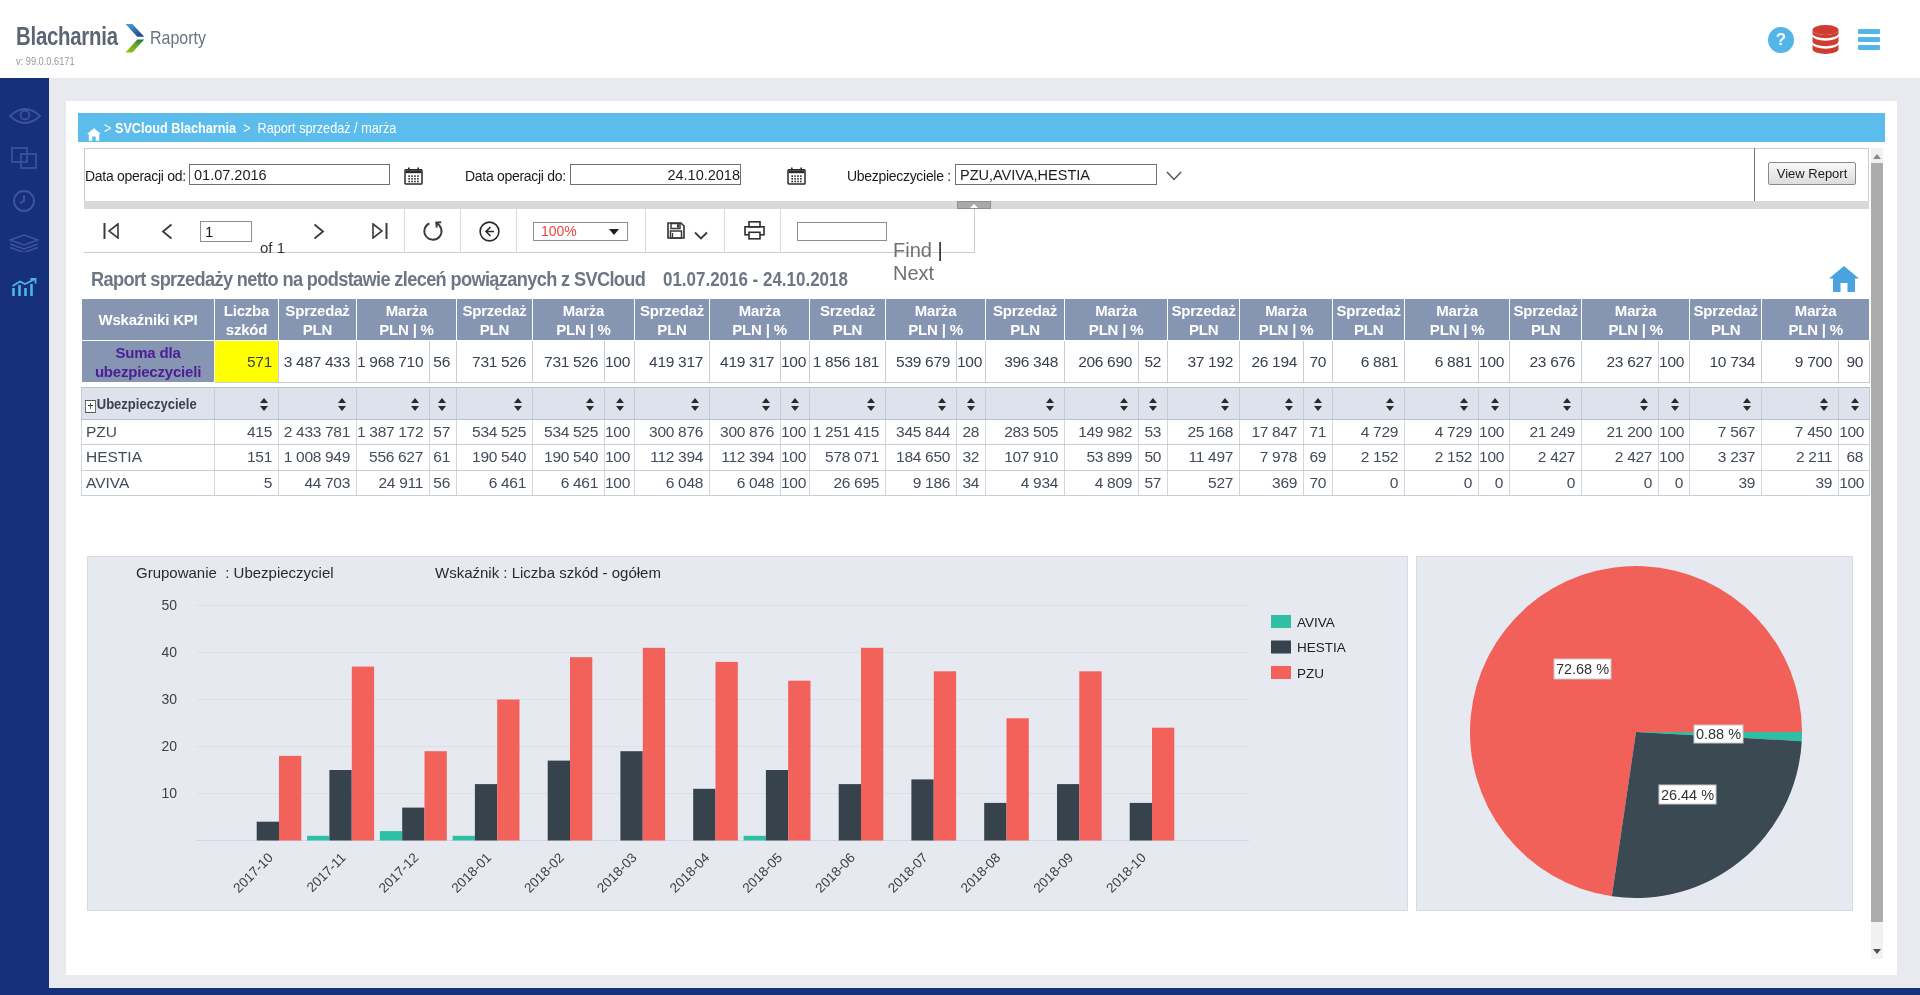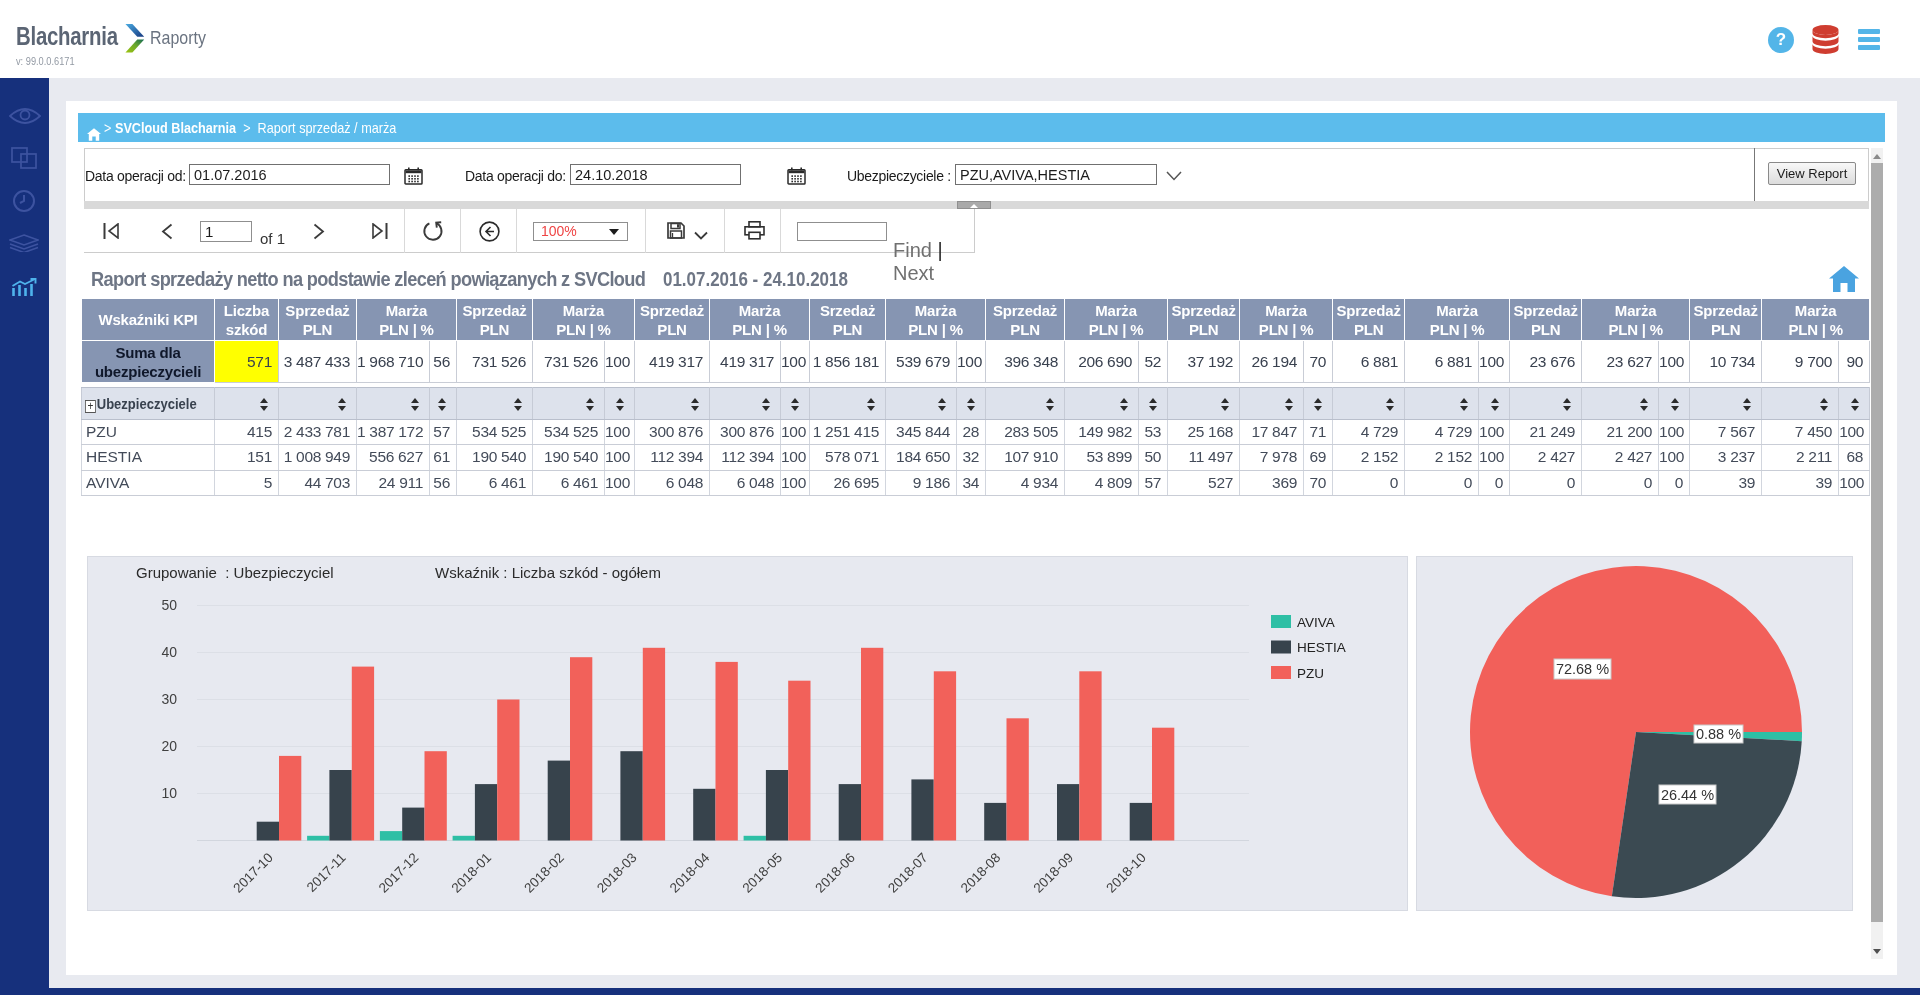--- a/index.html
+++ b/index.html
@@ -22,35 +22,35 @@
 .finput { position:absolute; top:164px; height:21px; border:1px solid #707070; background:#fff; font-size:14.5px; color:#1c1c1c; padding:0 0 0 4px; line-height:19px; font-family:"Liberation Sans",sans-serif; }
 .fdivider { position:absolute; left:1754px; top:148px; width:1px; height:53px; background:#777; }
 .viewbtn { position:absolute; left:1768px; top:162px; width:88px; height:23px; background:linear-gradient(#f8f8f8,#dcdcdc); border:1px solid #8a8a8a; border-radius:2px; font-size:13px; color:#1c1c1c; text-align:center; line-height:21px; }
 .splitter { position:absolute; left:84px; top:201px; width:1785px; height:8px; background:#d9d9d9; }
 .splitbtn { position:absolute; left:957px; top:201px; width:34px; height:8px; background:#a9a9a9; border:1px solid #8f8f8f; }
 .splitbtn:after { content:""; position:absolute; left:12px; top:1.5px; border-left:4px solid transparent; border-right:4px solid transparent; border-bottom:4px solid #fff; }
 .toolbar { position:absolute; left:84px; top:209px; width:891px; height:44px; background:#fff; border-bottom:1px solid #ccc; border-right:1px solid #ccc; }
 .tsep { position:absolute; top:0; width:1px; height:44px; background:#d9d9d9; }
 .ticon { position:absolute; top:13px; }
 .pginput { position:absolute; left:116px; top:12px; width:52px; height:21px; border:1px solid #8f8f8f; font-size:15px; padding-left:4px; line-height:19px; color:#1c1c1c; }
-.of1 { position:absolute; left:176px; top:21px; font-size:15px; color:#333; }
+.of1 { position:absolute; left:176px; top:30px; font-size:15px; color:#333; }
 .zoomsel { position:absolute; left:449px; top:13px; width:95px; height:19px; border:1px solid #8f8f8f; background:#fff; font-size:14px; color:#ef4444; line-height:17px; padding-left:7px; }
 .zoomsel:after { content:""; position:absolute; right:8px; top:6px; border-left:5px solid transparent; border-right:5px solid transparent; border-top:6px solid #1c1c1c; }
 .srchinput { position:absolute; left:713px; top:13px; width:90px; height:19px; border:1px solid #8f8f8f; }
 .findnext { position:absolute; left:809px; top:30px; font-size:20px; color:#707070; }
 .findnext b { color:#2b2b2b; font-weight:normal; }
 .rtitle { position:absolute; left:91px; top:268px; font-size:19.5px; font-weight:bold; color:#6e7685; letter-spacing:-0.7px; transform:scaleX(0.934); transform-origin:0 0; }
 .rdate { position:absolute; left:663px; top:268px; font-size:19.5px; font-weight:bold; color:#6e7685; transform:scaleX(0.87); transform-origin:0 0; }
 .homeic { position:absolute; left:1829px; top:266px; }
 .tablewrap { position:absolute; left:81px; top:298px; }
 table.rpt { border-collapse:collapse; table-layout:fixed; width:1788px; font-family:"Liberation Sans",sans-serif; }
 table.rpt td { overflow:hidden; white-space:nowrap; }
 .h1 td.hc, .h2 td.hc { background:#8695b2; color:#fff; font-weight:bold; font-size:15px; text-align:center; border:1px solid #fff; letter-spacing:-0.2px; line-height:19px; }
 .suma td { font-size:15.5px; color:#39414f; border:1px solid #c9cdd6; }
-.suma td.sl { background:#8695b2; color:#0f172a; font-weight:bold; font-size:15px; text-align:center; border:1px solid #fff; line-height:19px; letter-spacing:-0.2px; }
+.suma td.sl { background:#8695b2; color:#4c1d95; font-weight:bold; font-size:15px; text-align:center; border:1px solid #fff; line-height:19px; letter-spacing:-0.2px; }
 td.num { text-align:right; padding-right:6px; letter-spacing:-0.3px; }
 td.yel { background:#ffff00; }
 .gap td { background:#fff; border:none; border-top:1px solid #c9cdd6; }
 .sort td { background:#dde2ec; border:1px solid #c6cbd6; border-top:1px solid #b9bfcc; border-bottom:1px solid #b9bfcc; }
 .sortl { font-size:15.5px; color:#39424f; padding-left:3px; }
 .plus { display:inline-block; width:13px; height:13px; border:1px solid #555; background:#fff; color:#333; font-size:12px; line-height:11px; text-align:center; vertical-align:-1px; margin-right:1px; }
 .sortc { text-align:right; padding-right:10px; }
 .sa { display:inline-block; vertical-align:middle; }
 .sau, .sad { display:block; width:0; height:0; border-left:4px solid transparent; border-right:4px solid transparent; }
 .sau { border-bottom:5px solid #2b2b2b; margin-bottom:3px; }
@@ -149,21 +149,21 @@
       <rect x="4.4" y="11.0" width="1.6" height="1.6" fill="#2b2b2b"></rect>
       <rect x="7.3" y="11.0" width="1.6" height="1.6" fill="#2b2b2b"></rect>
       <rect x="10.2" y="11.0" width="1.6" height="1.6" fill="#2b2b2b"></rect>
       <rect x="13.1" y="11.0" width="1.6" height="1.6" fill="#2b2b2b"></rect>
       <rect x="4.4" y="13.7" width="1.6" height="1.6" fill="#2b2b2b"></rect>
       <rect x="7.3" y="13.7" width="1.6" height="1.6" fill="#2b2b2b"></rect>
       <rect x="10.2" y="13.7" width="1.6" height="1.6" fill="#2b2b2b"></rect>
       <rect x="13.1" y="13.7" width="1.6" height="1.6" fill="#2b2b2b"></rect>
     </svg></span>
 <span class="flabel" style="left:465px;">Data operacji do:</span>
-<input class="finput" style="left: 570px; width: 171px;" value="24.10.2018">
+<input class="finput" style="left: 570px; width: 171px; text-align: right;" value="24.10.2018">
 <span class="abs" style="left:787px;top:167px;"><svg width="19" height="18" viewBox="0 0 19 18">
       <rect x="1" y="2.8" width="17" height="14.2" rx="0.8" fill="none" stroke="#2b2b2b" stroke-width="1.5"></rect>
       <rect x="1.6" y="3.4" width="15.8" height="2.8" fill="#2b2b2b"></rect>
       <line x1="4.8" y1="0.6" x2="4.8" y2="3.2" stroke="#2b2b2b" stroke-width="1.6"></line>
       <line x1="14.2" y1="0.6" x2="14.2" y2="3.2" stroke="#2b2b2b" stroke-width="1.6"></line>
       <rect x="4.4" y="8.3" width="1.6" height="1.6" fill="#2b2b2b"></rect>
       <rect x="7.3" y="8.3" width="1.6" height="1.6" fill="#2b2b2b"></rect>
       <rect x="10.2" y="8.3" width="1.6" height="1.6" fill="#2b2b2b"></rect>
       <rect x="13.1" y="8.3" width="1.6" height="1.6" fill="#2b2b2b"></rect>
       <rect x="4.4" y="11.0" width="1.6" height="1.6" fill="#2b2b2b"></rect>

